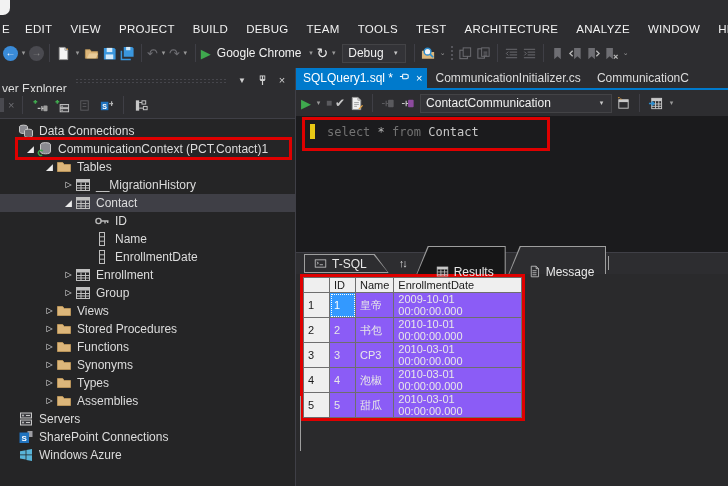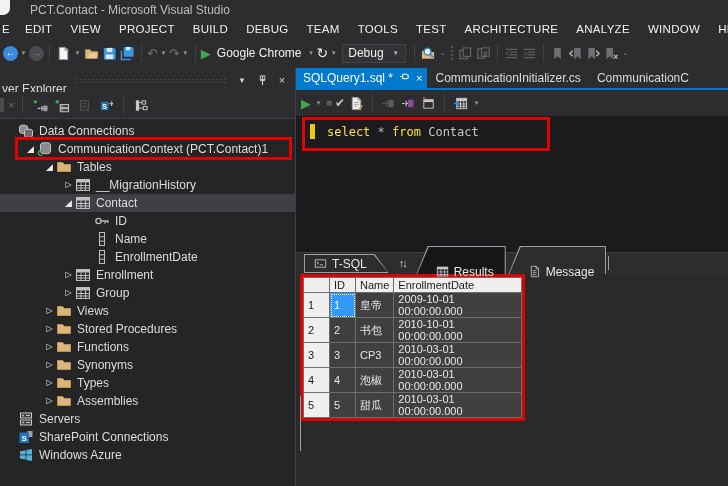--- a/index.html
+++ b/index.html
@@ -63,21 +63,21 @@
   .tab .pin svg{width:11px;height:11px;}
   .tab3{}
   .sqltoolbar{height:26px;flex:none;display:flex;align-items:center;background:#2D2D30;padding:0 5px;gap:3px;}
   .conn-combo{width:192px;}
   
   .code-area{flex:1;background:#1B1B1D;position:relative;font-family:"DejaVu Sans Mono","Liberation Mono",monospace;font-size:12px;}
   .code-redbox{position:absolute;left:6px;top:1px;width:242px;height:28px;border:3px solid #DF0000;pointer-events:none;}
   .code-line{position:absolute;top:8px;left:14px;display:flex;align-items:center;height:15px;}
   .change-bar{width:5px;height:15px;background:#E8C815;margin-right:12px;}
   .tok{white-space:pre;}
-  .tok.keyword{color:#fde047;}
+  .tok.keyword{color:#737373;}
   .tok.operator{color:#B4B4B4;}
   .tok.identifier{color:#C8C8C8;}
   
   .bottom-panel{height:233px;flex:none;background:#2D2D30;border-top:1px solid #3F3F46;display:flex;flex-direction:column;}
   .bp-toolbar{height:22px;flex:none;display:flex;align-items:center;padding:0 4px;gap:6px;}
   .zoom-combo{width:58px;height:17px;font-size:11px;background:#2D2D30;border:1px solid #434346;}
   .scroll-left{color:#5A5A5E;font-size:9px;}
   .bp-tabs{height:21px;flex:none;display:flex;align-items:center;padding-left:8px;font-size:12px;color:#E8E8E8;}
   .bp-tab{position:relative;height:19px;display:flex;align-items:center;}
   .bp-tab .lbl{position:relative;z-index:1;display:flex;align-items:center;gap:5px;}
@@ -92,33 +92,32 @@
   .bp-tab.active::after{background:#161617;}
   .swap-icon{font-size:11px;color:#D8D8D8;padding:0 8px 2px 10px;letter-spacing:-2px;}
   .tab-endcap{width:1px;height:14px;background:#9E9E9E;margin-left:2px;margin-bottom:1px;}
   .bp-content{flex:1;position:relative;background:#2A2A2C;}
   .grid-wrap{position:absolute;left:4px;top:0;border:3px solid #DF0000;background:#1B1B1D;}
   table.results{border-collapse:collapse;font-size:11px;}
   table.results th,table.results td{border:1px solid #6E6E6E;padding:0 4px;height:19px;box-sizing:border-box;}
   table.results thead th{height:15px;background:#EFEFEF;color:#1A1A1A;font-weight:normal;text-align:left;}
   td.rowhdr{background:#EFEFEF;color:#1A1A1A;text-align:left;width:26px;}
   th.corner{width:26px;}
-  td.data{color:#E8E8E8;background:#404040;}
+  td.data{color:#E8E8E8;background:#8b5cf6;}
   td.col-id{width:26px;}
   td.col-name{width:38px;}
   td.col-date{width:128px;}
   td.sel{background:#3399FF;color:#FFF;outline:1px dotted #FFF;outline-offset:-2px;}
   .pane-edge{position:absolute;left:4px;top:122px;width:1px;height:55px;background:#9E9E9E;}
 </style>
 </head>
 <body>
 
 <div class="titlebar">
   <div class="win-icon-fragment"></div>
-  <div class="title-text">PCT.Contact - Microsoft Visual Studio</div>
 </div>
 
 <div class="menubar" id="menubar">
     <span class="menu-item">E</span>
     <span class="menu-item">EDIT</span>
     <span class="menu-item">VIEW</span>
     <span class="menu-item">PROJECT</span>
     <span class="menu-item">BUILD</span>
     <span class="menu-item">DEBUG</span>
     <span class="menu-item">TEAM</span>
@@ -538,20 +537,24 @@
             <path d="M1 8 h3 M5.5 5 v6 M5.5 8 h2" stroke="#5A5A5E" fill="none" stroke-width="1.2"></path>
             <rect x="7.5" y="4" width="6" height="8" rx="1" fill="#5A5A5E"></rect>
           </svg>
         </span>
       <span class="tbi">
           <svg viewBox="0 0 16 16">
             <path d="M1 8 h3 M5.5 5 v6 M5.5 8 h2" stroke="#C8C8C8" fill="none" stroke-width="1.2"></path>
             <rect x="7.5" y="4" width="6" height="8" rx="1" fill="#8C4A9E"></rect>
           </svg>
         </span>
+      <span class="combo conn-combo">
+        <span>ContactCommunication</span>
+        <span class="dd">▾</span>
+      </span>
       <span class="tbi">
           <svg viewBox="0 0 16 16">
             <rect x="3" y="4" width="10" height="9" fill="none" stroke="#C8C8C8"></rect>
             <rect x="3" y="4" width="10" height="2.5" fill="#C8C8C8"></rect>
             <path d="M2 1 l1 2 1.2-1.8 z" fill="#E8A33D"></path>
             <path d="M5 2.5 l.8 1.4" stroke="#E8A33D"></path>
           </svg>
         </span>
       <span class="tb-sep"></span>
       <span class="tbi">

